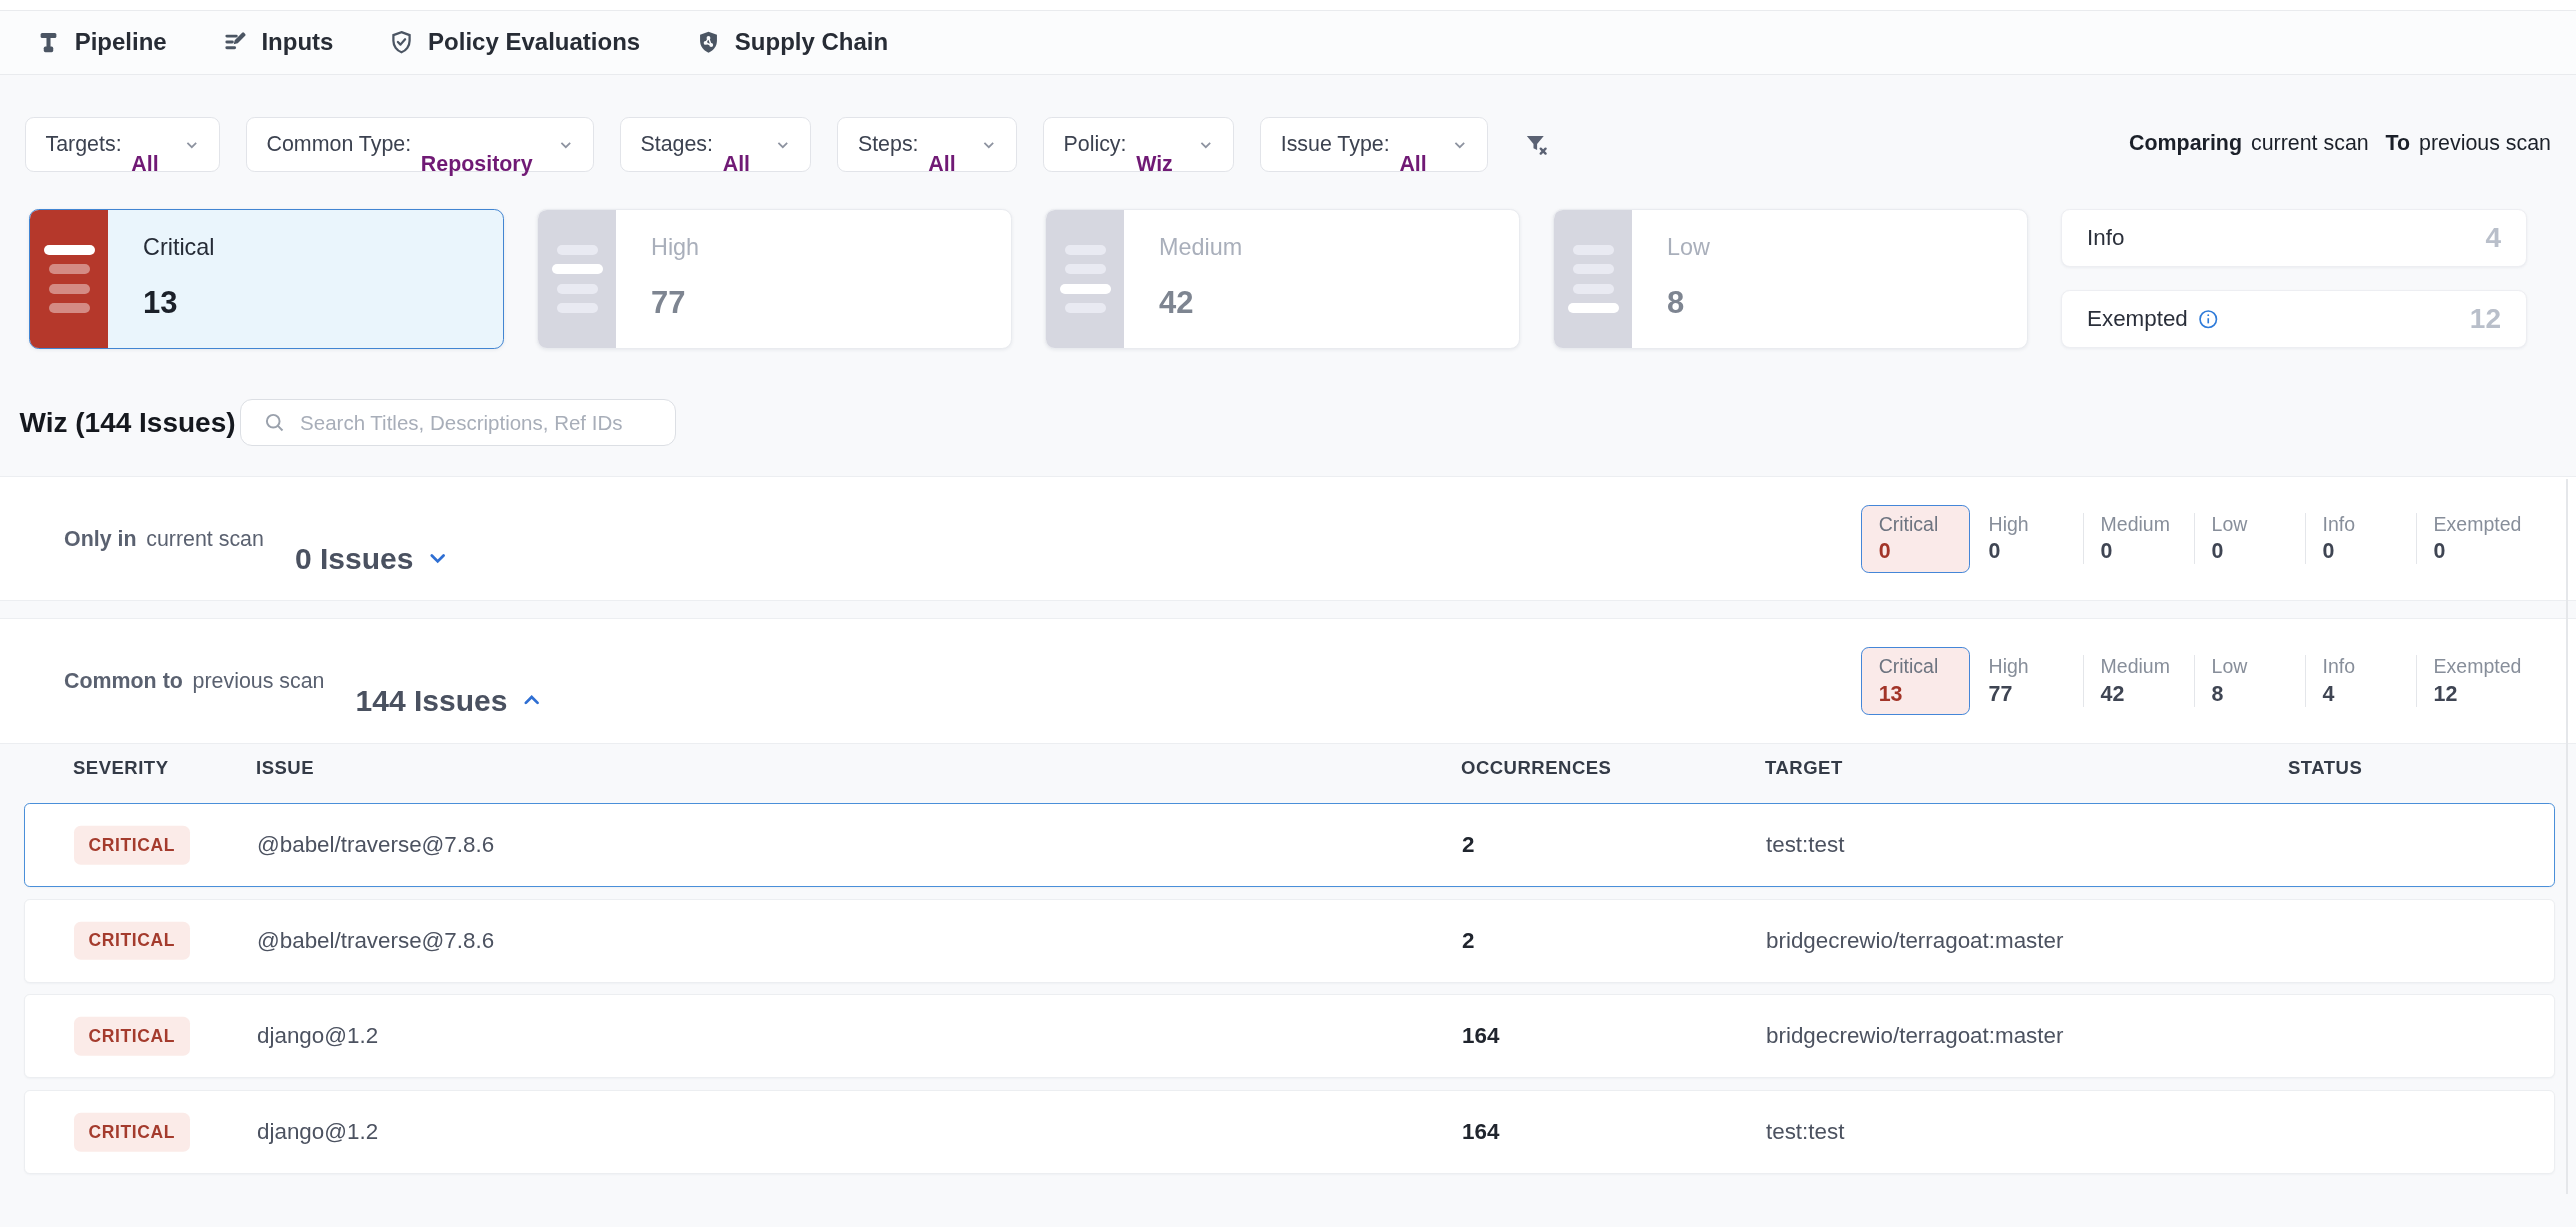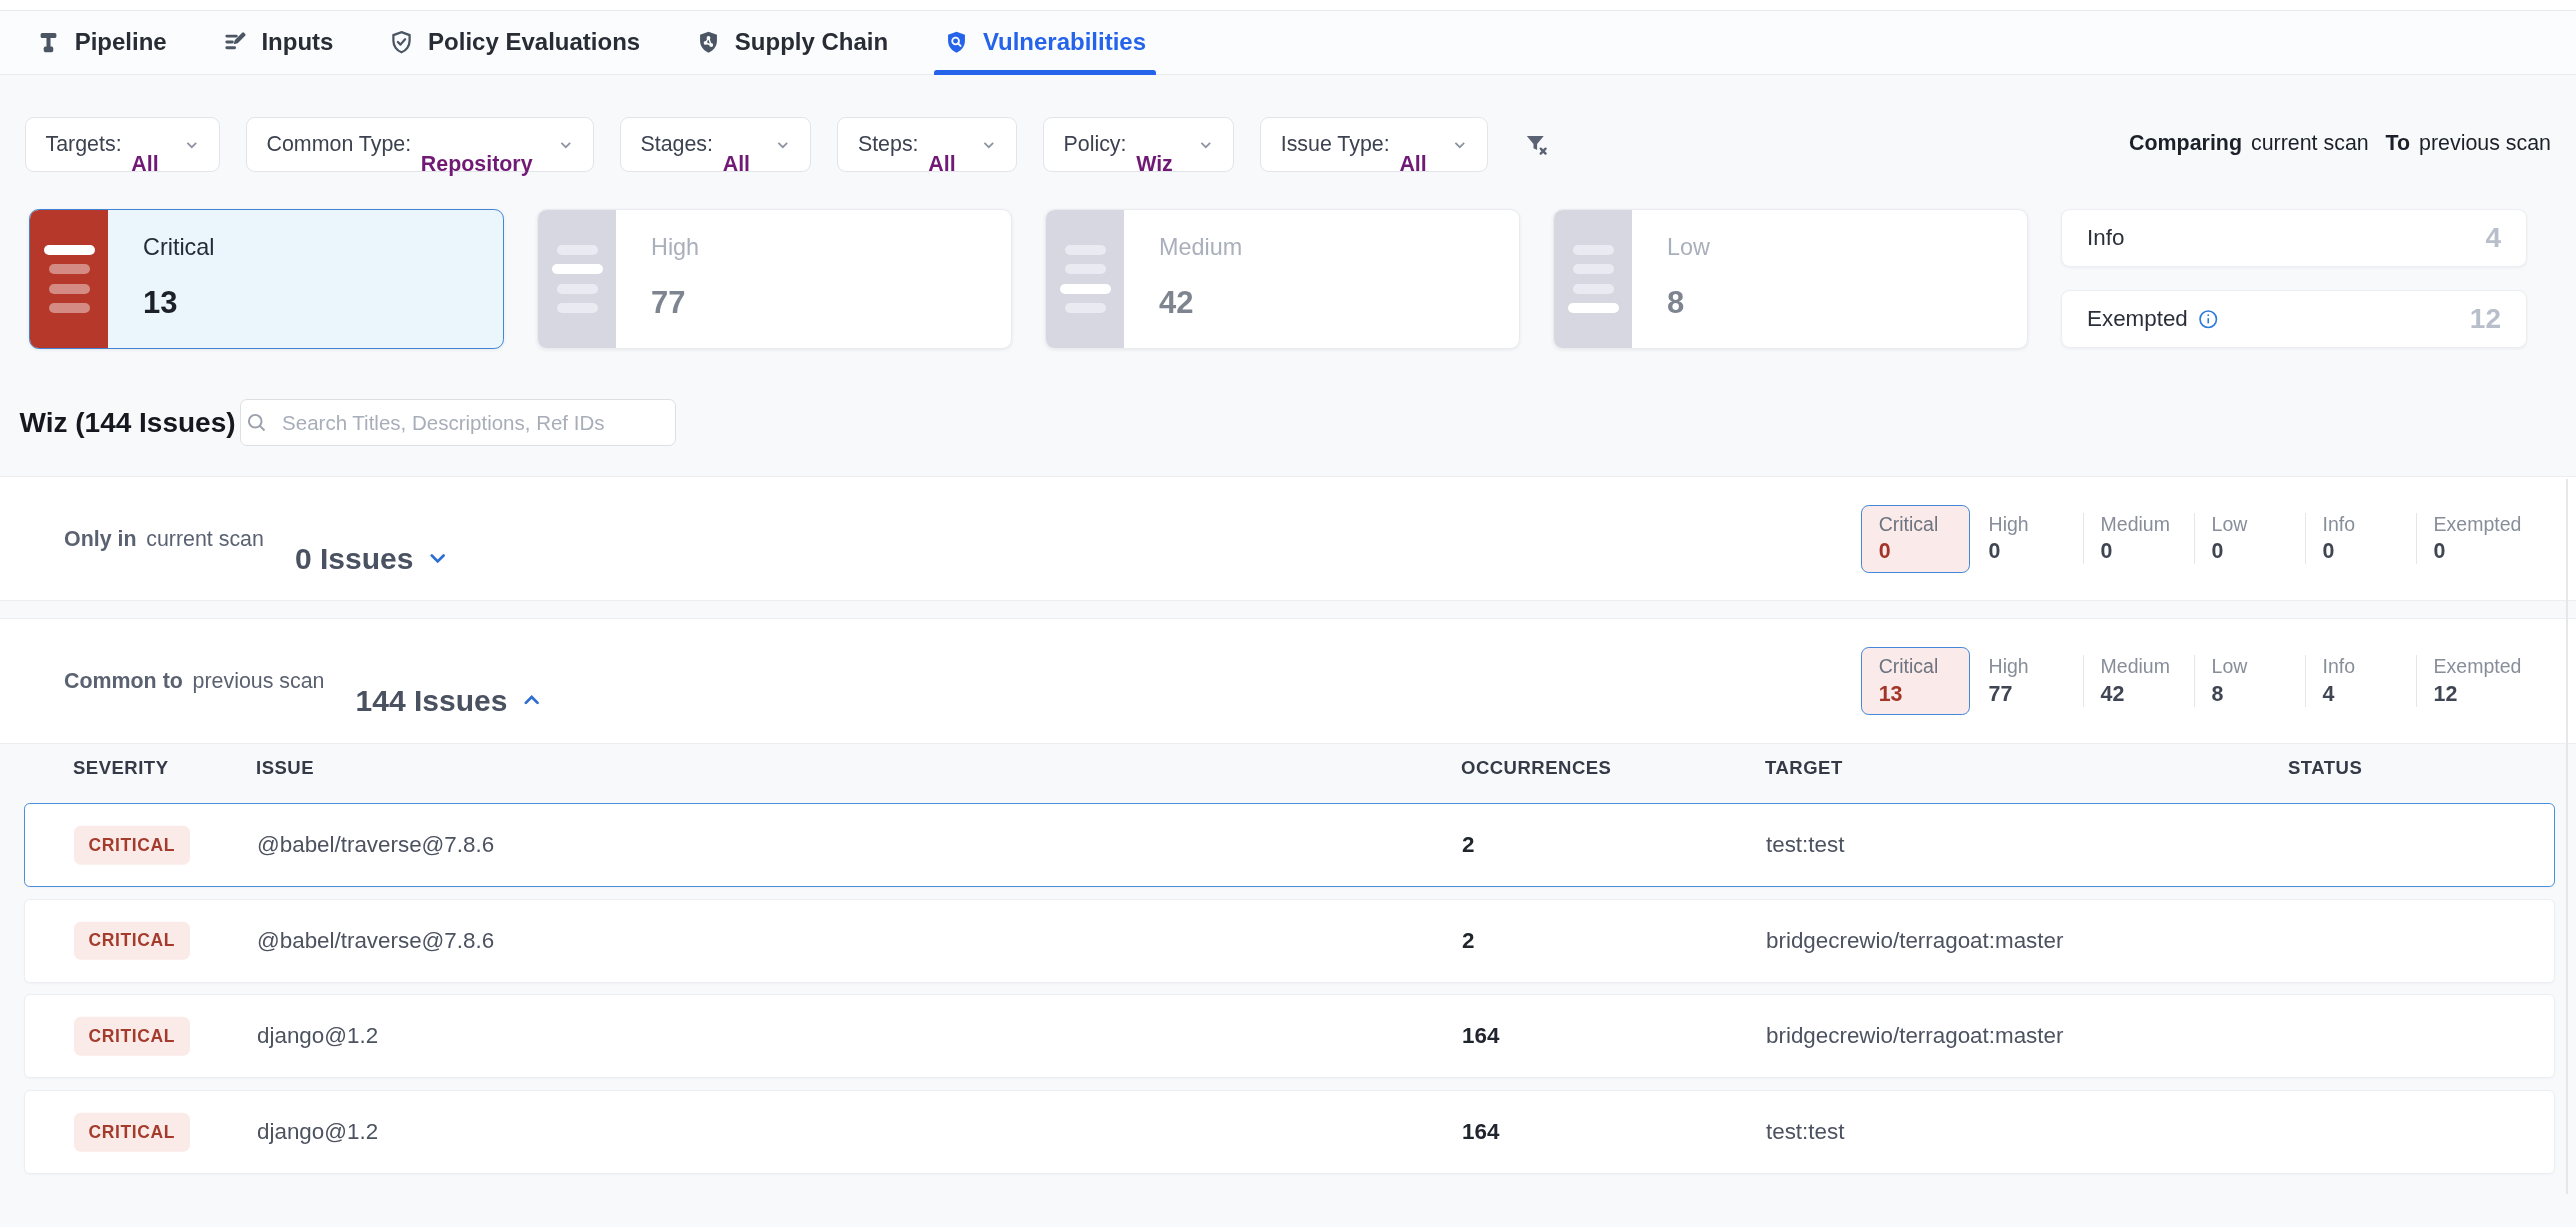--- a/index.html
+++ b/index.html
@@ -46,22 +46,22 @@
   
   .sidecol{flex:none;width:466px;display:flex;flex-direction:column;gap:23.4px;}
   .sidecard{height:58px;background:#fff;border:1px solid #edeef2;border-radius:8.8px;
        box-shadow:0 1px 2.9px rgba(25,39,70,0.06);display:flex;align-items:center;
        justify-content:space-between;padding:0 25px;cursor:pointer;box-sizing:border-box;}
   .sidelabel{font-size:22.4px;color:#2a2f3a;display:flex;align-items:center;gap:9.7px;}
   .sideval{font-size:28px;font-weight:bold;color:#b9bfca;}
   
   .wiztitle{position:absolute;top:407px;left:19.5px;font-size:28px;font-weight:bold;color:#15181e;}
   .search{position:absolute;top:399px;left:240px;width:436px;height:47px;background:#fff;
-       border:1px solid #dcdfe4;border-radius:7px;display:flex;align-items:center;
-       padding:0 4px;gap:11.7px;box-sizing:border-box;}
+       border:1px solid #dcdfe4;border-radius:12px;display:flex;align-items:center;
+       padding:0 22px;gap:11.7px;box-sizing:border-box;}
   .search input{border:none;outline:none;flex:1;font-size:20.5px;color:#3c4250;
        font-family:"Liberation Sans", sans-serif;background:transparent;}
   .search input::placeholder{color:#a8aeb9;}
   
   .band{position:absolute;left:0;right:0;background:#fff;border-top:1px solid #eceef1;
        border-bottom:1px solid #eceef1;}
   .band1{top:476px;height:123px;}
   .band2{top:618px;height:124px;}
   .bandtext{position:absolute;left:64px;top:50%;transform:translateY(-50%);
        display:flex;align-items:center;gap:9.7px;font-size:21.4px;color:#5a6170;}
@@ -148,30 +148,20 @@
             </g>
             <g fill="#fbfcfd">
               <circle cx="12" cy="8" r="1.7"></circle>
               <circle cx="9.4" cy="12.4" r="1.7"></circle>
               <circle cx="14.4" cy="14.2" r="1.7"></circle>
             </g>
           </svg>
       </span>
       <span>Supply Chain</span>
     </div>
-    <div class="tab active">
-      <span class="ticon">
-        <svg width="27" height="27" viewBox="0 0 24 24">
-            <path fill="currentColor" d="M12 2.5l7.5 2.7v5.3c0 4.8-3.2 9-7.5 10.5-4.3-1.5-7.5-5.7-7.5-10.5V5.2z"></path>
-            <circle cx="11.2" cy="10.6" r="3" fill="none" stroke="#fbfcfd" stroke-width="1.6"></circle>
-            <line x1="13.4" y1="12.8" x2="15.6" y2="15" stroke="#fbfcfd" stroke-width="1.8" stroke-linecap="round"></line>
-          </svg>
-      </span>
-      <span>Vulnerabilities</span>
-    </div>
   </div>
 
   <div class="filters">
     <div class="filterbtn">
       <span>Targets:</span>
         <b>All</b>
       <span class="chev">
           <svg width="15.6" height="15.6" viewBox="0 0 16 16" fill="none" stroke="currentColor" stroke-width="1.8">
             <path d="M3.5 6l4.5 4.5L12.5 6"></path>
           </svg>

